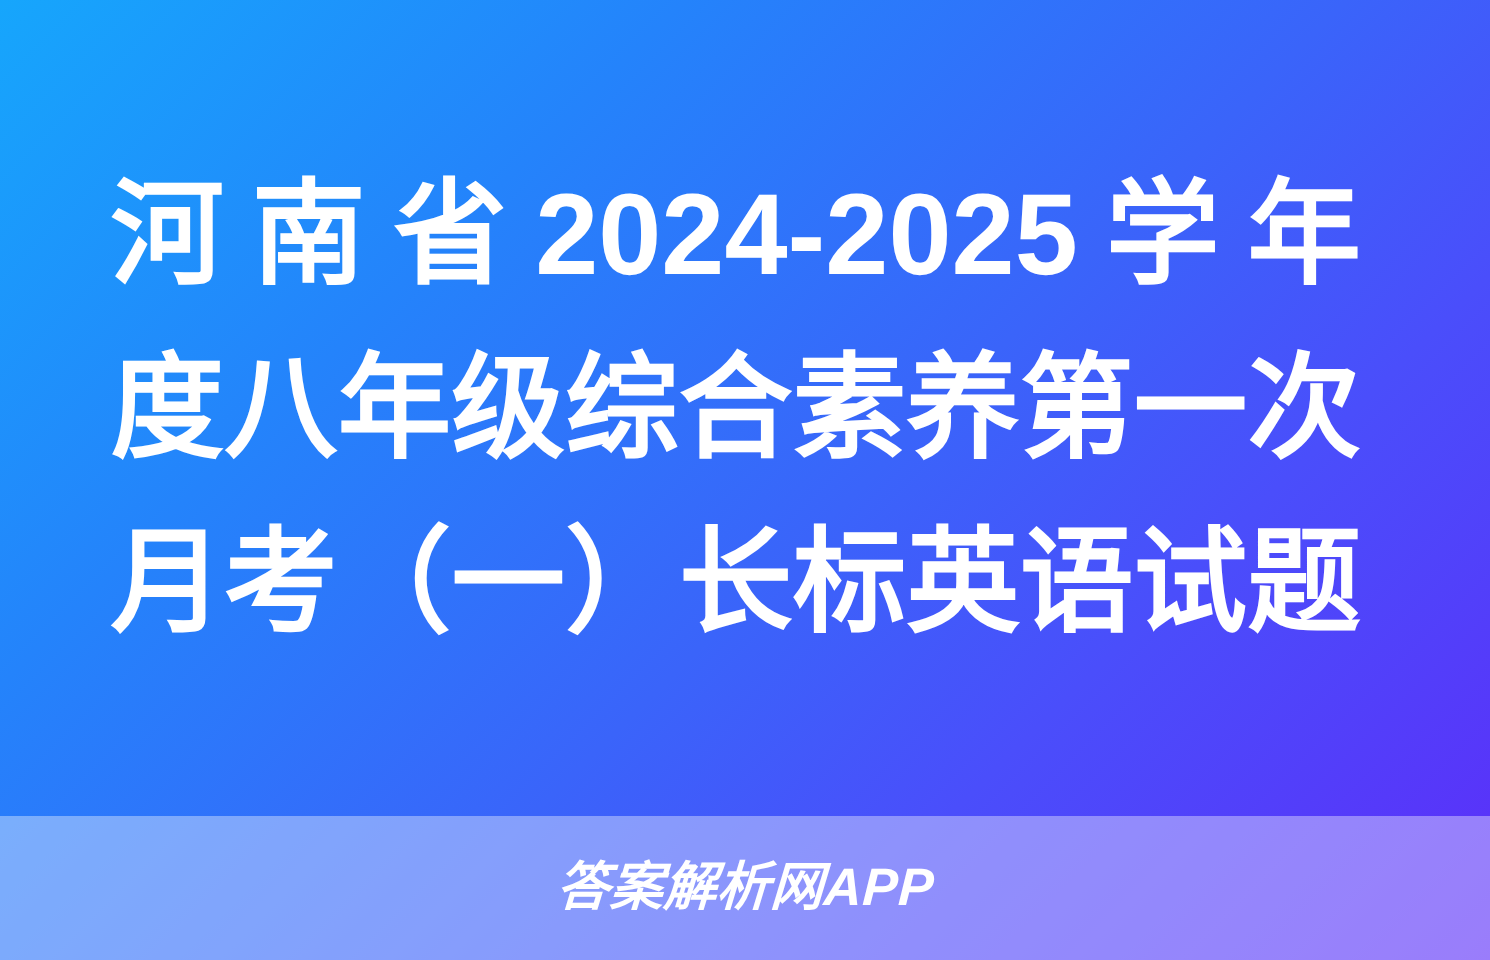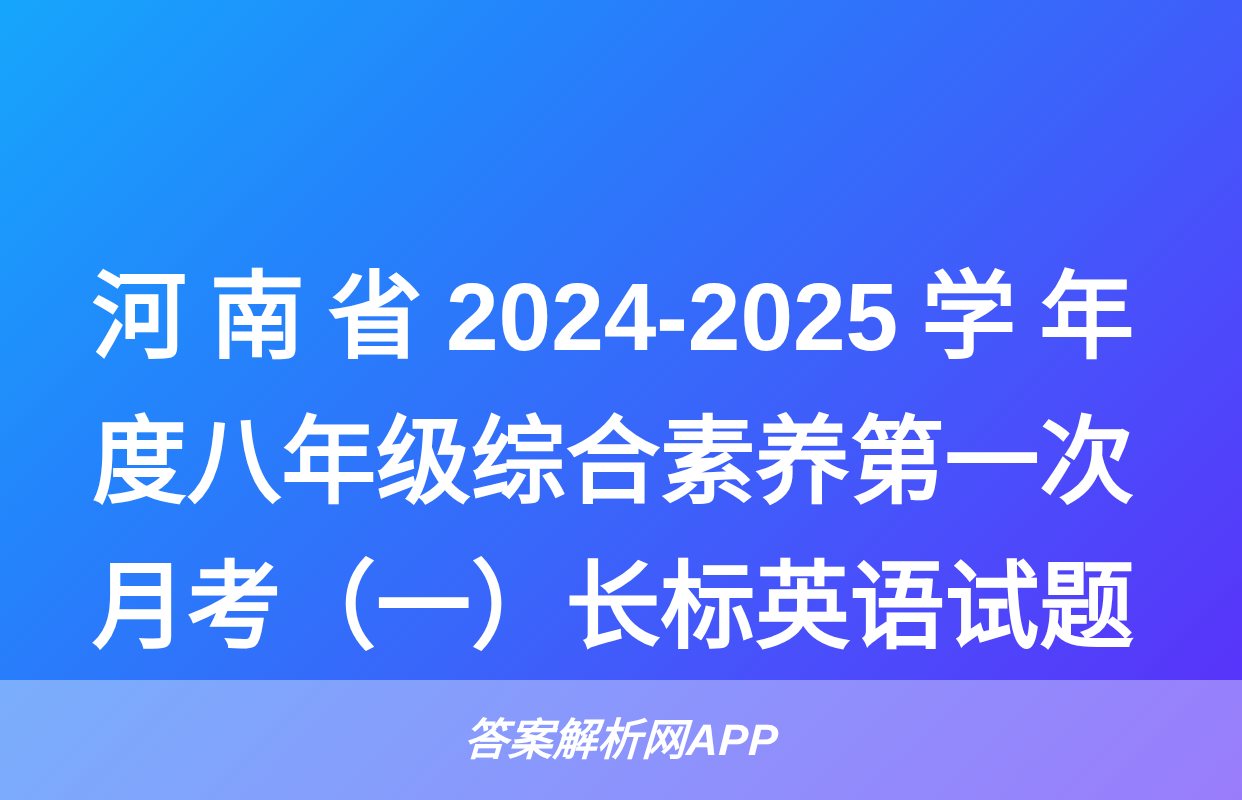--- a/index.html
+++ b/index.html
@@ -26,21 +26,21 @@
 
   
   #headline {
     position: absolute;
     left: 0;
     top: 0;
     width: 1242px;
     height: 680px;
     display: flex;
     flex-direction: column;
-    justify-content: flex-end;
+    justify-content: center;
     align-items: stretch;
     padding: 0 92px;
     box-sizing: border-box;
   }
 
   .title-line {
     color: #ffffff;
     font-weight: 700;
     font-size: 96px;
     line-height: 145px;

